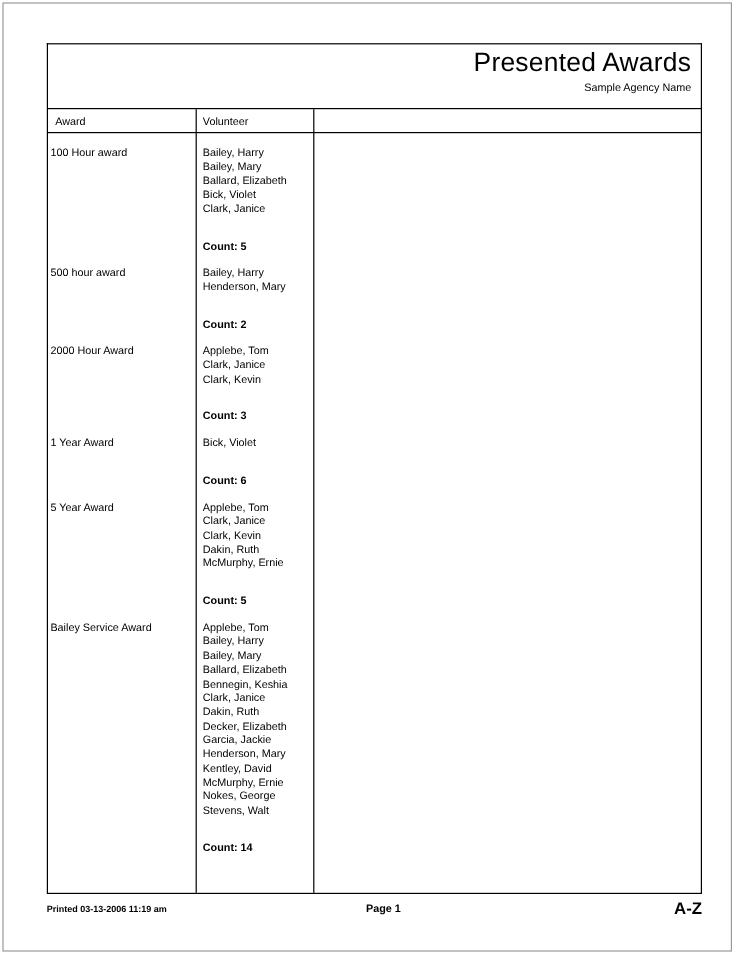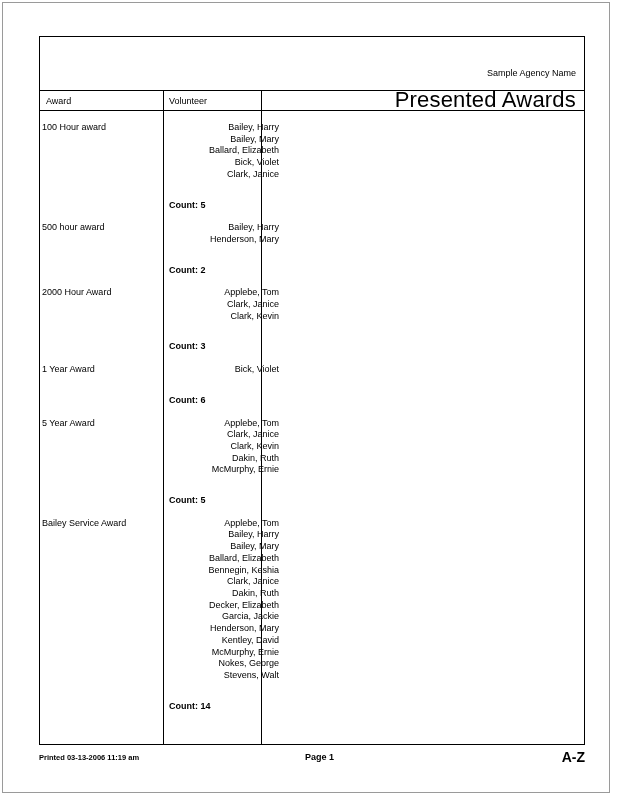--- a/index.html
+++ b/index.html
@@ -36,21 +36,20 @@
     box-sizing: border-box;
   }
   .title {
     position: absolute;
     right: 8px;
     top: 2px;
     font-size: 22px;
     line-height: 26px;
     letter-spacing: 0.2px;
     white-space: nowrap;
-    margin-top: 48px;
   }
   .subtitle {
     position: absolute;
     right: 8px;
     top: 30px;
     font-size: 9px;
     line-height: 12px;
     font-weight: normal;
     white-space: nowrap;
     margin-left: 42px;
@@ -120,21 +119,21 @@
     font-size: 9px;
     line-height: 11.7px;
     white-space: nowrap;
   }
   .group-vols {
     margin-left: 129px;
     width: 110px;
     font-size: 9px;
     line-height: 11.7px;
   }
-  .vol { white-space: nowrap; text-align: right; }
+  .vol { white-space: nowrap; }
   .count {
     margin-top: 19px;
     font-size: 9px;
     line-height: 11.7px;
     font-weight: bold;
     white-space: nowrap;
   }
   
   .footer {
     position: absolute;

